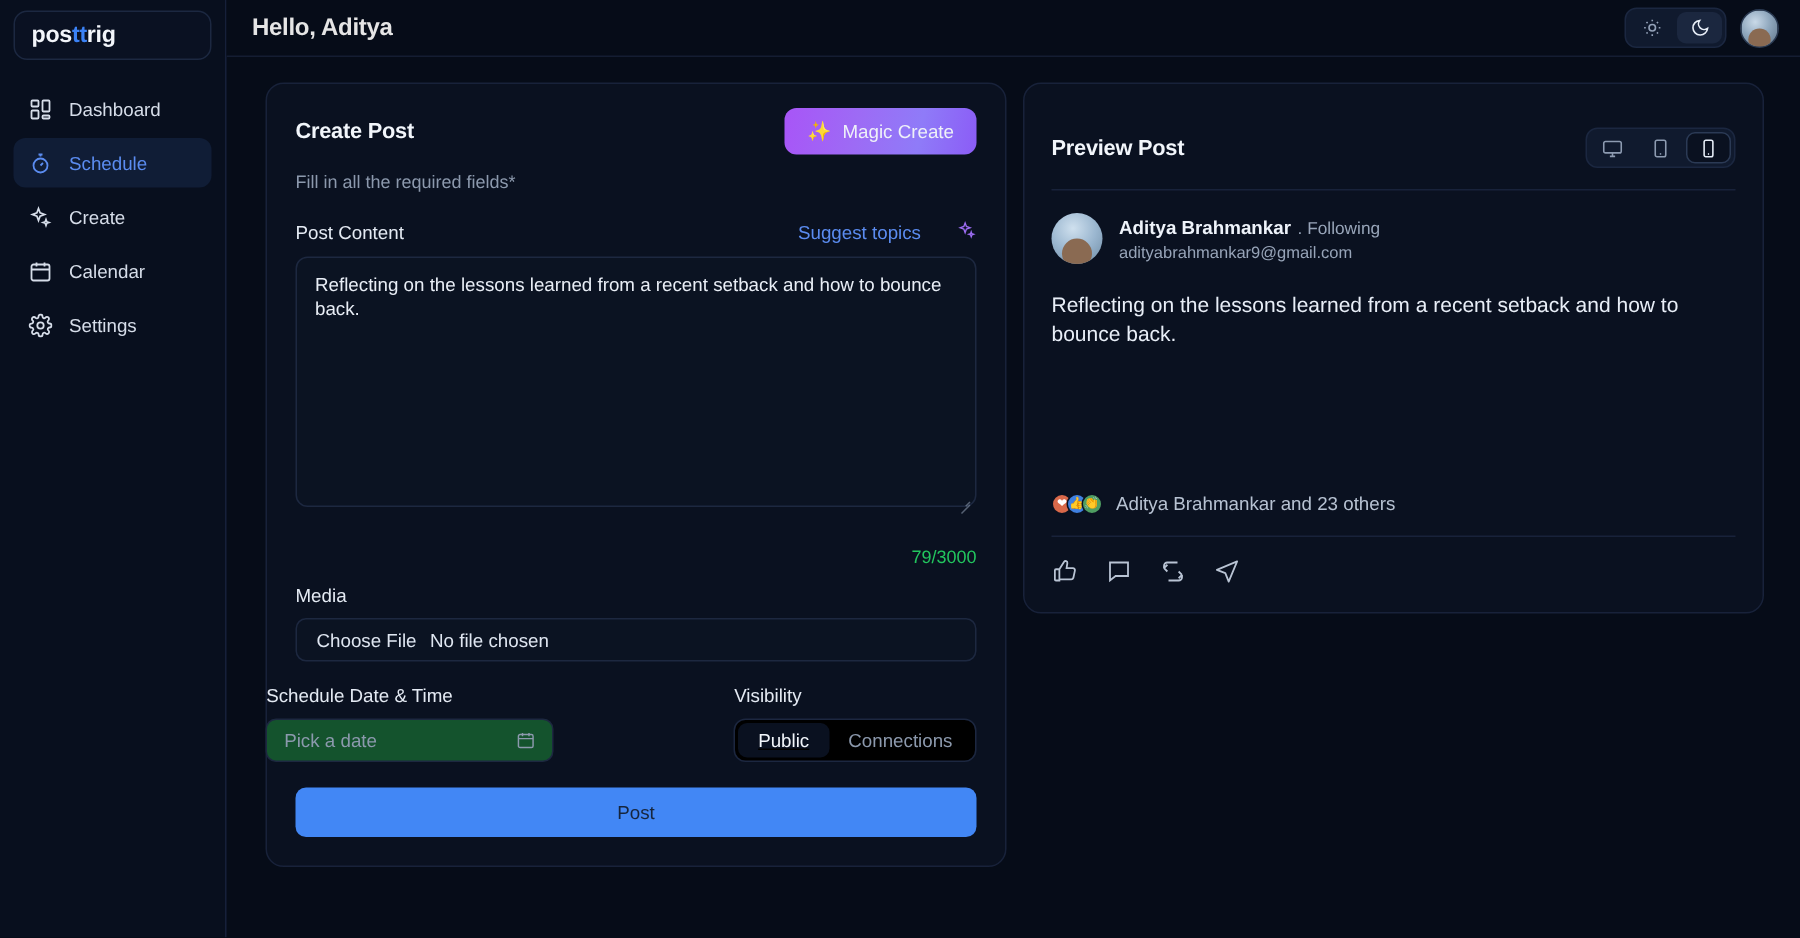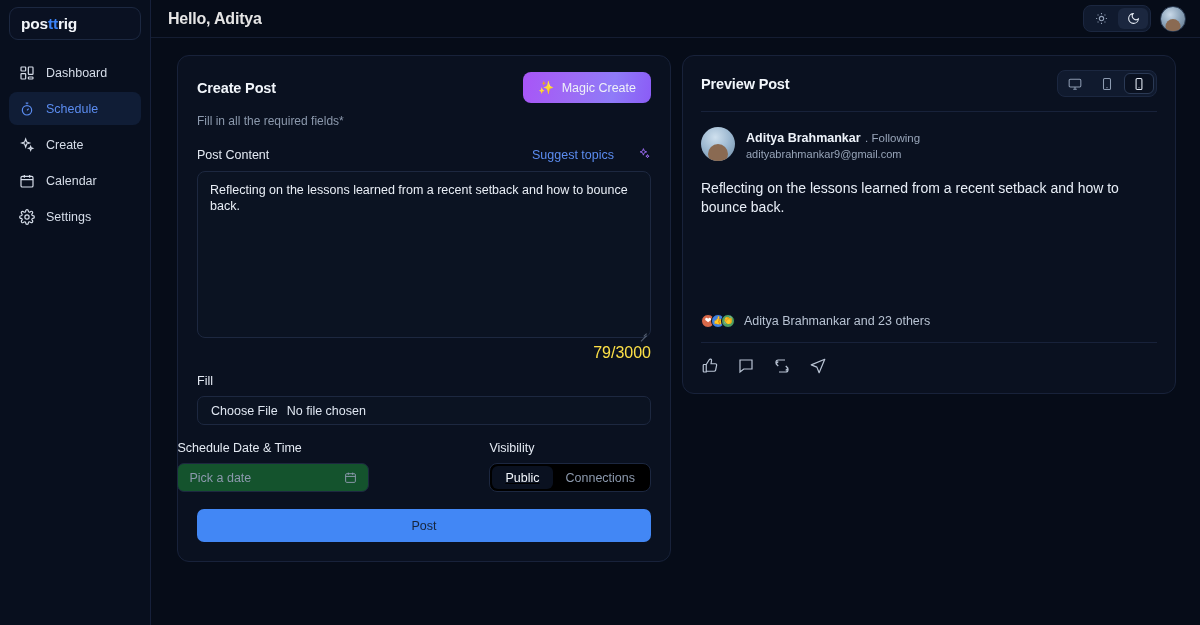--- a/index.html
+++ b/index.html
@@ -80,21 +80,21 @@
   .content {
     flex: 1; display: flex; gap: 11px;
     padding: 17px 24px 0 26px; align-items: flex-start;
   }
   .panel {
     background: #0a1120;
     border: 1px solid #18223a;
     border-radius: 12px;
   }
   .panel-create { width: 494px; flex: 0 0 494px; padding: 16px 19px 19px 19px; }
-  .panel-preview { flex: 1; padding: 14px 18px 18px 18px; }
+  .panel-preview { flex: 1; padding: 29px 18px 18px 18px; }
 
   .panel-head { display: flex; align-items: center; justify-content: space-between; }
   .panel-title { font-size: 14.5px; font-weight: 700; color: #f2f6fb; letter-spacing: -.15px; }
   .magic-btn {
     display: flex; align-items: center; gap: 7px;
     height: 31px; padding: 0 15px;
     border-radius: 8px; border: none;
     background: linear-gradient(100deg, #a855f7 0%, #9d6bf5 38%, #8f7bf8 70%, #8b5cf6 100%);
     color: #eef1f8; font-size: 12.5px; font-family: inherit; cursor: pointer;
   }
@@ -122,21 +122,21 @@
   }
   .resize-grip {
     position: absolute; right: 4px; bottom: 5px; width: 7px; height: 7px;
     pointer-events: none; opacity: .55;
   }
   .resize-grip::before, .resize-grip::after {
     content: ""; position: absolute; right: 0; background: #94a3b8; height: 1px;
   }
   .resize-grip::before { width: 8px; bottom: 1px; transform: rotate(-45deg); transform-origin: right bottom; }
   .resize-grip::after  { width: 4px; bottom: 1px; right: 0; transform: rotate(-45deg); transform-origin: right bottom; top: 3px; }
-  .counter { margin-top: 2px; text-align: right; font-size: 16px; color: #fde047; }
+  .counter { margin-top: 21px; text-align: right; font-size: 12px; color: #22c55e; }
 
   .media-label { margin-top: 12px; font-size: 12.5px; color: #e4eaf3; }
   .file-input {
     margin-top: 8px; height: 29px;
     background: #0b1322; border: 1px solid #1d2840; border-radius: 7px;
     display: flex; align-items: center; gap: 9px; padding: 0 13px;
     font-size: 12.5px; color: #dfe6f1; cursor: pointer;
   }
   .file-input .fname { color: #dfe6f1; }
 
@@ -334,21 +334,21 @@
             </span>
           </button>
         </div>
 
         <div class="textarea-wrap">
           <textarea class="textarea" placeholder="What do you want to talk about?" style="">Reflecting on the lessons learned from a recent setback and how to bounce back.</textarea>
           <span class="resize-grip"></span>
         </div>
         <div class="counter">79/3000</div>
 
-        <div class="media-label">Fill</div>
+        <div class="media-label">Media</div>
         <div class="file-input">
           <span>Choose File</span>
           <span class="fname">No file chosen</span>
         </div>
 
         <div class="row2">
           <div class="col-date">
             <div class="small-label">Schedule Date &amp; Time</div>
             <div class="date-input">
               <span>Pick a date</span>

